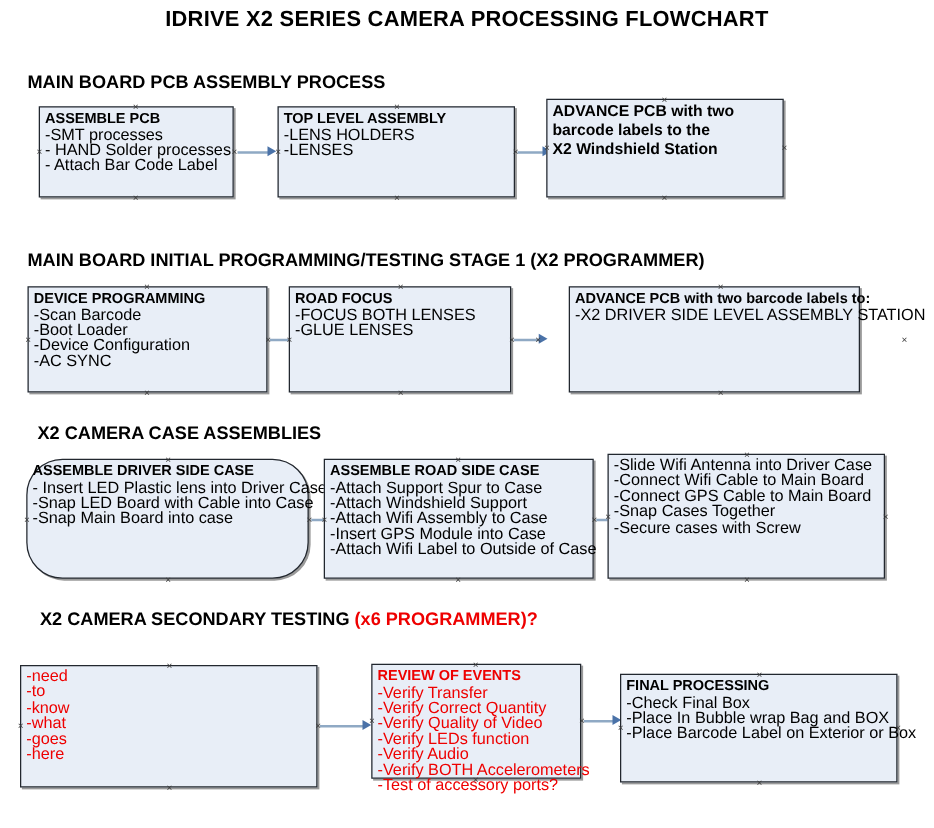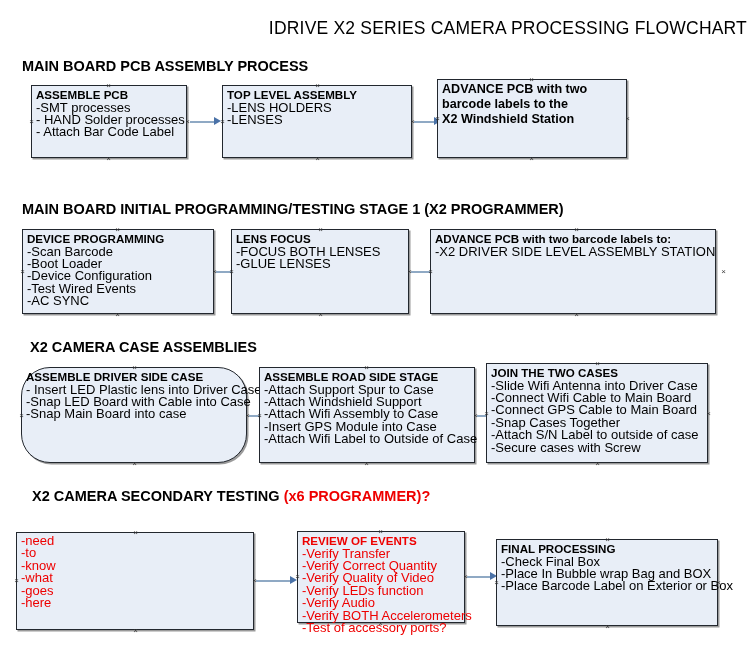--- a/index.html
+++ b/index.html
@@ -9,24 +9,24 @@
     font-family:"Liberation Sans", sans-serif;
     position:relative;
     overflow:hidden;
     color:#000;
   }
   .canvas{position:absolute;left:0;top:0;width:747px;height:662px;}
 
   .title{
     position:absolute;
     width:100%;
-    text-align:right;
-    top:18px;
+    text-align:center;
+    top:5px;
     font-size:17.5px;
-    font-weight:normal;
+    font-weight:bold;
     letter-spacing:.2px;
   }
 
   .section-head{
     position:absolute;
     font-size:14.5px;
     font-weight:bold;
     white-space:nowrap;
   }
   .section-head .red{color:#ee0000;}
@@ -129,45 +129,44 @@
 
   <div class="section-head" style="left:22px;top:201px;">
     <span>MAIN BOARD INITIAL PROGRAMMING/TESTING STAGE 1 (X2 PROGRAMMER)</span>
   </div>
 
   <div class="box" style="left:22px;top:229px;width:192px;height:85px;">
     <div class="hd">DEVICE PROGRAMMING</div>
     <div class="ln">-Scan Barcode</div>
     <div class="ln">-Boot Loader</div>
     <div class="ln">-Device Configuration</div>
-    <div class="ln">-Test Wired Events</div>
     <div class="ln">-AC SYNC</div>
   </div>
   <div class="hx" style="left:114px;top:226px;"></div>
   <div class="hx" style="left:114px;top:311px;"></div>
   <div class="hx" style="left:19px;top:268px;"></div>
   <div class="hx" style="left:211px;top:268px;"></div>
 
   <div class="conn" style="left:216px;top:271px;width:24px;"></div>
   <div class="arrow" style="left:238px;top:267px;"></div>
 
   <div class="box" style="left:231px;top:229px;width:178px;height:85px;">
-    <div class="hd">LENS FOCUS</div>
+    <div class="hd">ROAD FOCUS</div>
     <div class="ln">-FOCUS BOTH LENSES</div>
     <div class="ln">-GLUE LENSES</div>
   </div>
   <div class="hx" style="left:317px;top:226px;"></div>
   <div class="hx" style="left:317px;top:311px;"></div>
   <div class="hx" style="left:228px;top:268px;"></div>
   <div class="hx" style="left:406px;top:268px;"></div>
 
   <div class="conn" style="left:411px;top:271px;width:22px;"></div>
   <div class="arrow" style="left:431px;top:267px;"></div>
 
-  <div class="box" style="left:430px;top:229px;width:286px;height:85px;">
+  <div class="box" style="left:455px;top:229px;width:233px;height:85px;text-align:center;">
     <div class="hd">ADVANCE PCB with two barcode labels to:</div>
     <div class="ln">-X2 DRIVER  SIDE  LEVEL  ASSEMBLY STATION</div>
   </div>
   <div class="hx" style="left:573px;top:226px;"></div>
   <div class="hx" style="left:573px;top:311px;"></div>
   <div class="hx" style="left:427px;top:268px;"></div>
   <div class="hx" style="left:720px;top:268px;"></div>
 
   <div class="section-head" style="left:30px;top:339px;">
     <span>X2 CAMERA CASE ASSEMBLIES</span>
@@ -181,42 +180,40 @@
   </div>
   <div class="hx" style="left:131px;top:364px;"></div>
   <div class="hx" style="left:131px;top:460px;"></div>
   <div class="hx" style="left:18px;top:412px;"></div>
   <div class="hx" style="left:244px;top:412px;"></div>
 
   <div class="conn" style="left:249px;top:415px;width:16px;"></div>
   <div class="arrow" style="left:262px;top:411px;"></div>
 
   <div class="box" style="left:259px;top:367px;width:216px;height:96px;">
-    <div class="hd">ASSEMBLE ROAD SIDE STAGE</div>
+    <div class="hd">ASSEMBLE ROAD SIDE CASE</div>
     <div class="ln">-Attach Support Spur to Case</div>
     <div class="ln">-Attach Windshield Support</div>
     <div class="ln">-Attach Wifi Assembly to Case</div>
     <div class="ln">-Insert GPS Module into Case</div>
     <div class="ln">-Attach Wifi Label to Outside of Case</div>
   </div>
   <div class="hx" style="left:363px;top:364px;"></div>
   <div class="hx" style="left:363px;top:460px;"></div>
   <div class="hx" style="left:256px;top:412px;"></div>
   <div class="hx" style="left:472px;top:412px;"></div>
 
   <div class="conn" style="left:477px;top:415px;width:16px;"></div>
   <div class="arrow" style="left:490px;top:411px;"></div>
 
   <div class="box" style="left:486px;top:363px;width:222px;height:100px;">
-    <div class="hd">JOIN THE TWO CASES</div>
     <div class="ln">-Slide Wifi Antenna into Driver Case</div>
     <div class="ln">-Connect Wifi Cable to Main Board</div>
     <div class="ln">-Connect GPS Cable to Main Board</div>
     <div class="ln">-Snap Cases Together</div>
-    <div class="ln">-Attach S/N Label to outside of case</div>
     <div class="ln">-Secure cases with Screw</div>
   </div>
   <div class="hx" style="left:594px;top:360px;"></div>
   <div class="hx" style="left:594px;top:460px;"></div>
   <div class="hx" style="left:483px;top:410px;"></div>
   <div class="hx" style="left:705px;top:410px;"></div>
 
   <div class="section-head" style="left:32px;top:488px;">
     <span>X2 CAMERA SECONDARY TESTING</span>
     <span class="red">(x6 PROGRAMMER)?</span>

